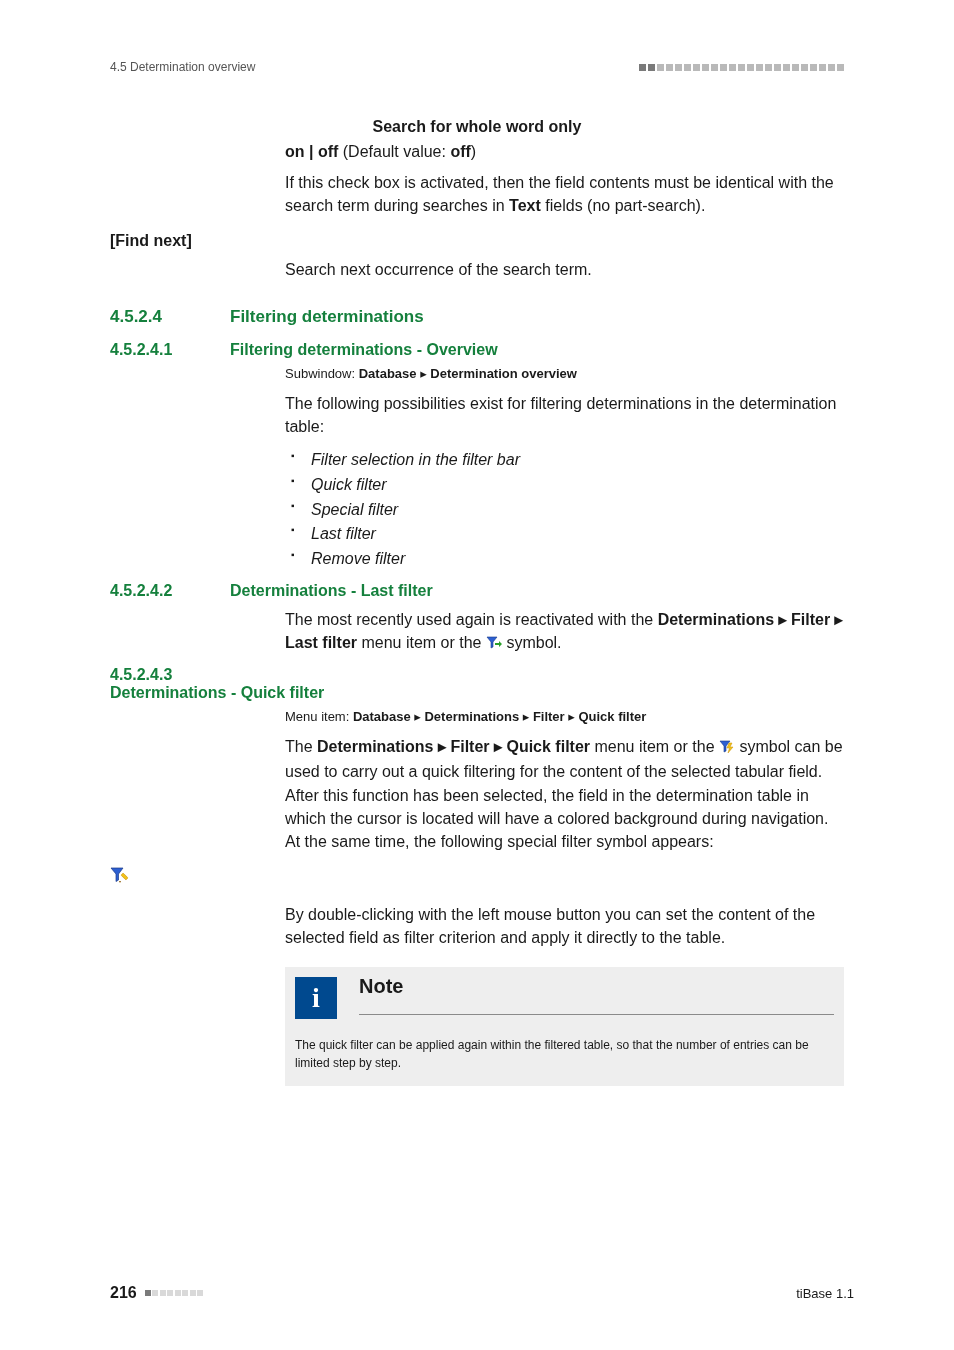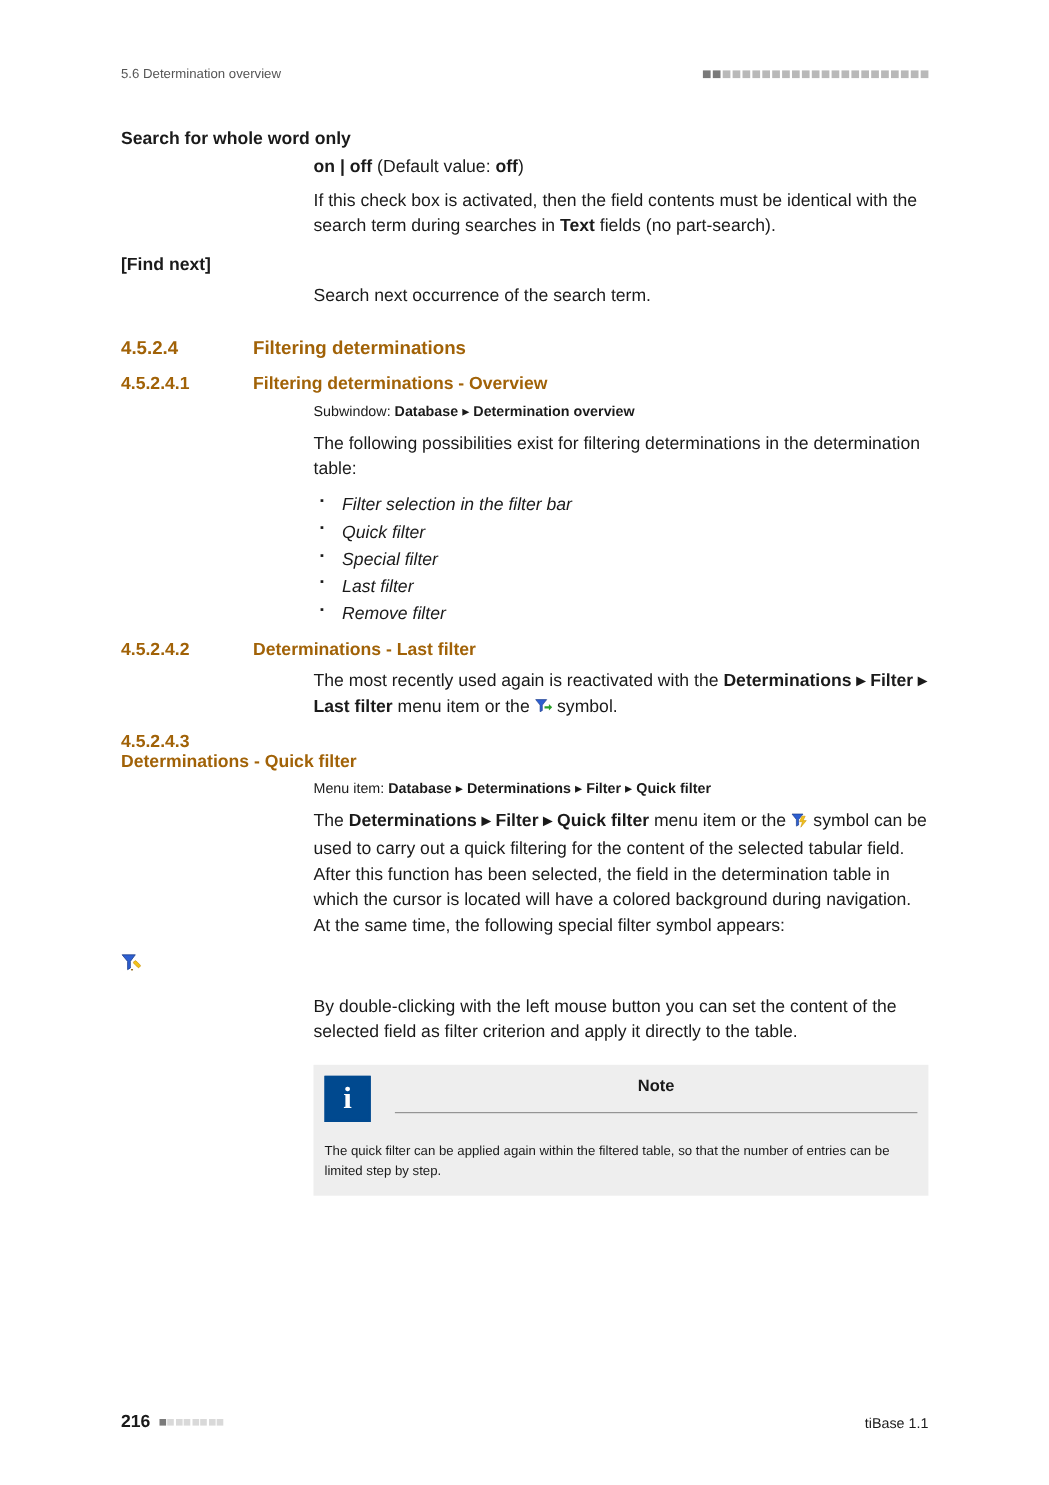--- a/index.html
+++ b/index.html
@@ -49,30 +49,31 @@
   }
 
   .h-term {
     font-weight: 700;
     font-size: 16px;
     margin-bottom: 6px;
     margin-top: 6px;
   }
   .h-term-section {
     margin-bottom: 4px;
+    text-align: center;
   }
 
   .body-block {
     margin-left: 175px;
     font-size: 16px;
     line-height: 1.45;
   }
 
   .h-blue {
-    color: #a16207;
+    color: #15803d;
     font-weight: 700;
   }
   .h2 {
     font-size: 17px;
     margin-top: 20px;
     margin-bottom: 10px;
   }
   .h3 {
     font-size: 16px;
     margin-top: 14px;
@@ -136,38 +137,37 @@
     font-family: Georgia, "Times New Roman", serif;
     font-weight: bold;
     font-size: 28px;
   }
   .note-title-wrap {
     flex: 1;
     position: relative;
   }
   .note-title {
     font-weight: 700;
-    font-size: 15px;
+    font-size: 20px;
     position: relative;
     top: -12px;
-    text-align: center;
   }
   .note-title-underline {
     border-bottom: 1px solid #8a8a8a;
     width: 100%;
     position: absolute;
     bottom: -2px;
     left: 0;
   }
 
   .footer {
     position: absolute;
     bottom: 48px;
     left: 110px;
-    right: 110px;
+    right: 100px;
     display: flex;
     justify-content: space-between;
     align-items: center;
     font-size: 13px;
   }
   .footer-left {
     display: flex;
     align-items: center;
     gap: 8px;
   }
@@ -187,21 +187,21 @@
   .footer-squares span.lead {
     background: #7a7a7a;
   }
 </style>
 </head>
 <body>
 
 <div class="page">
 
   <div class="top-header">
-    <span>5.6 Determination overview</span>
+    <span>4.5 Determination overview</span>
     <span class="top-squares">
       <span class="dark"></span>
         <span class="dark"></span>
         <span></span>
         <span></span>
         <span></span>
         <span></span>
         <span></span>
         <span></span>
         <span></span>

